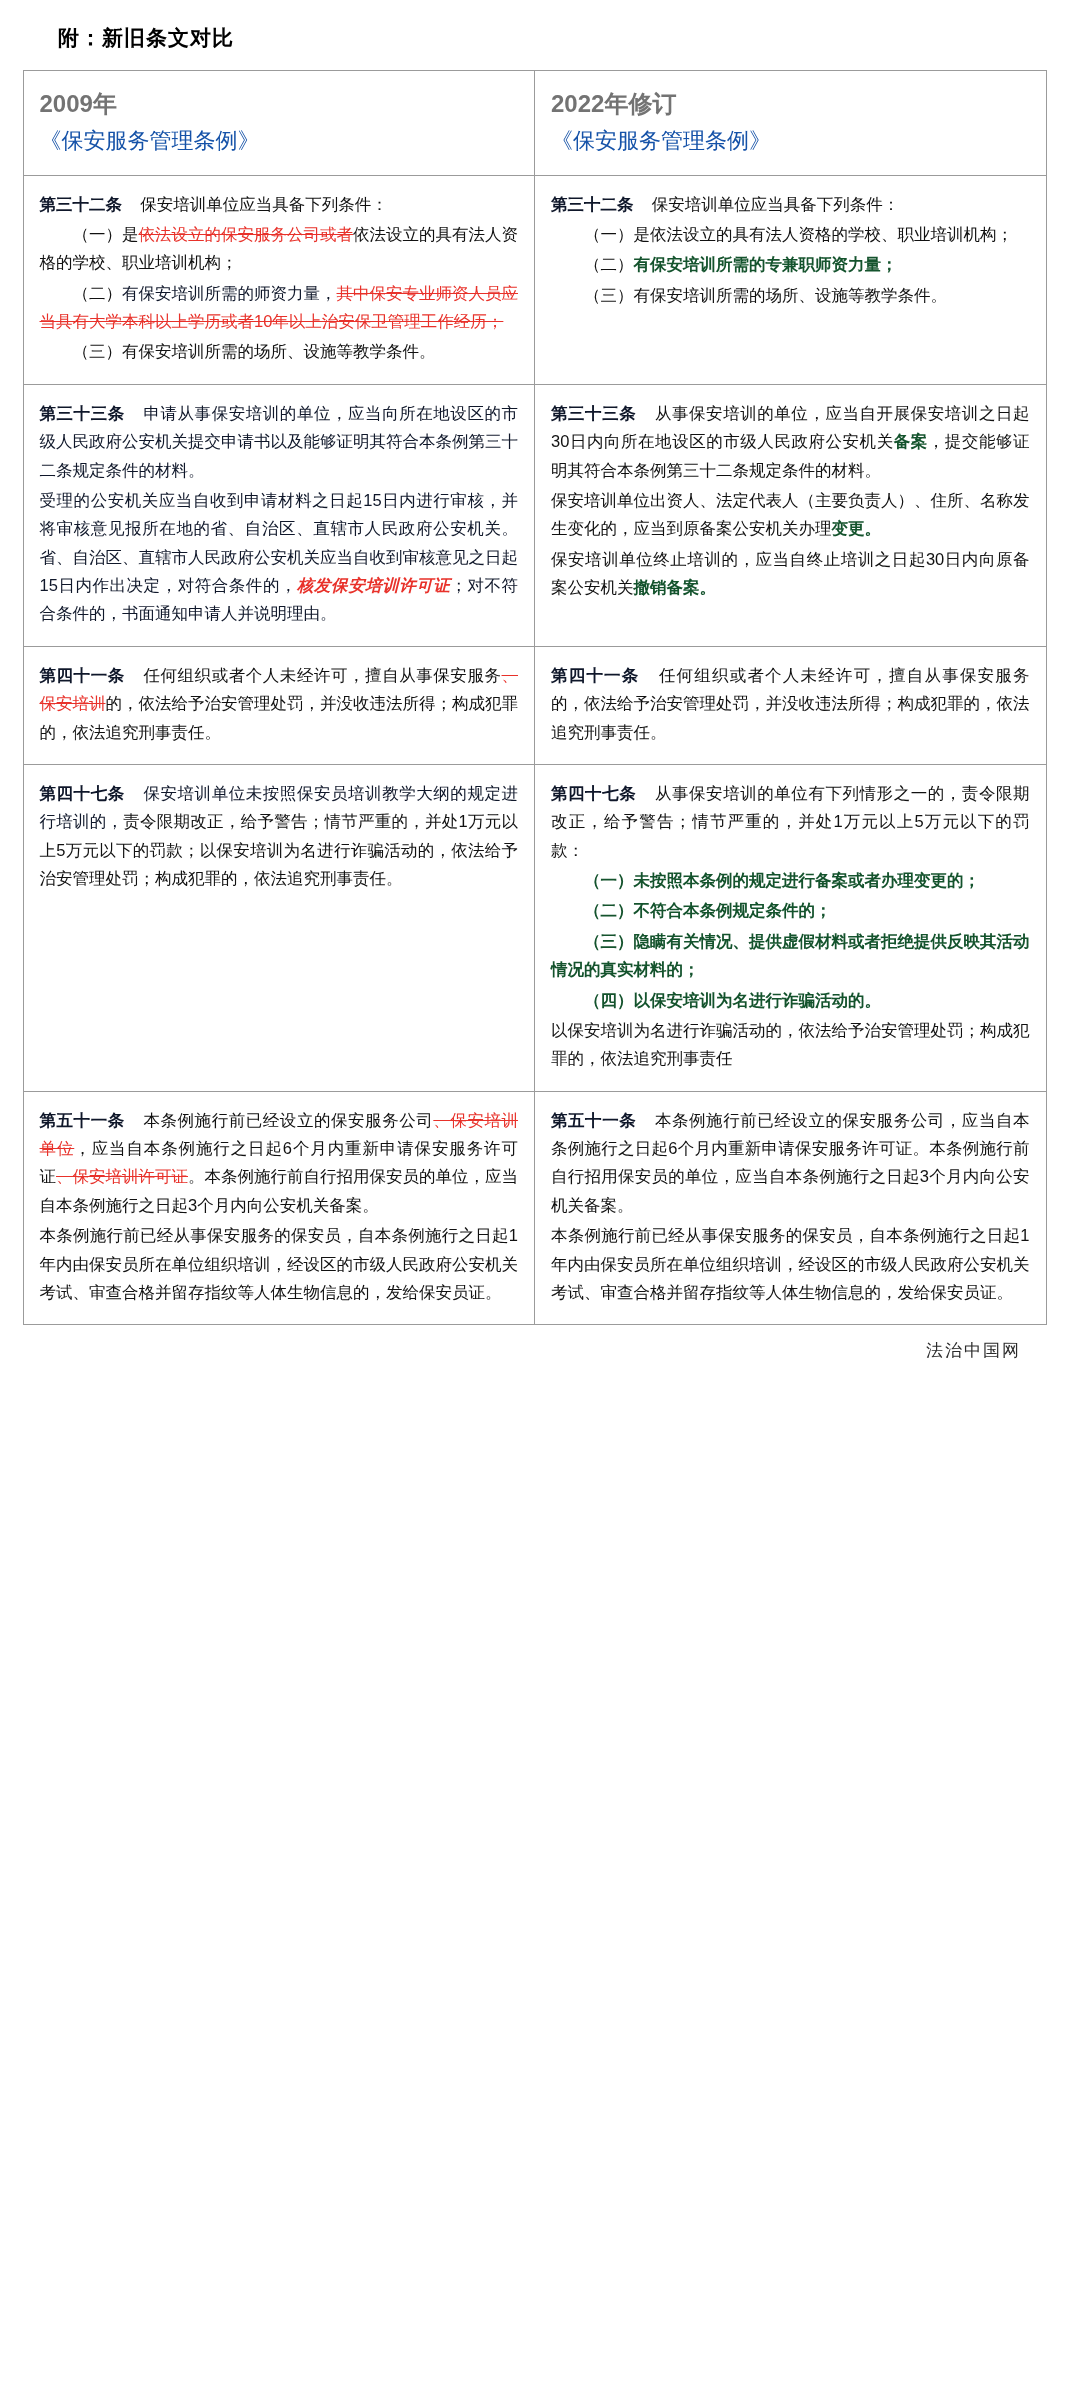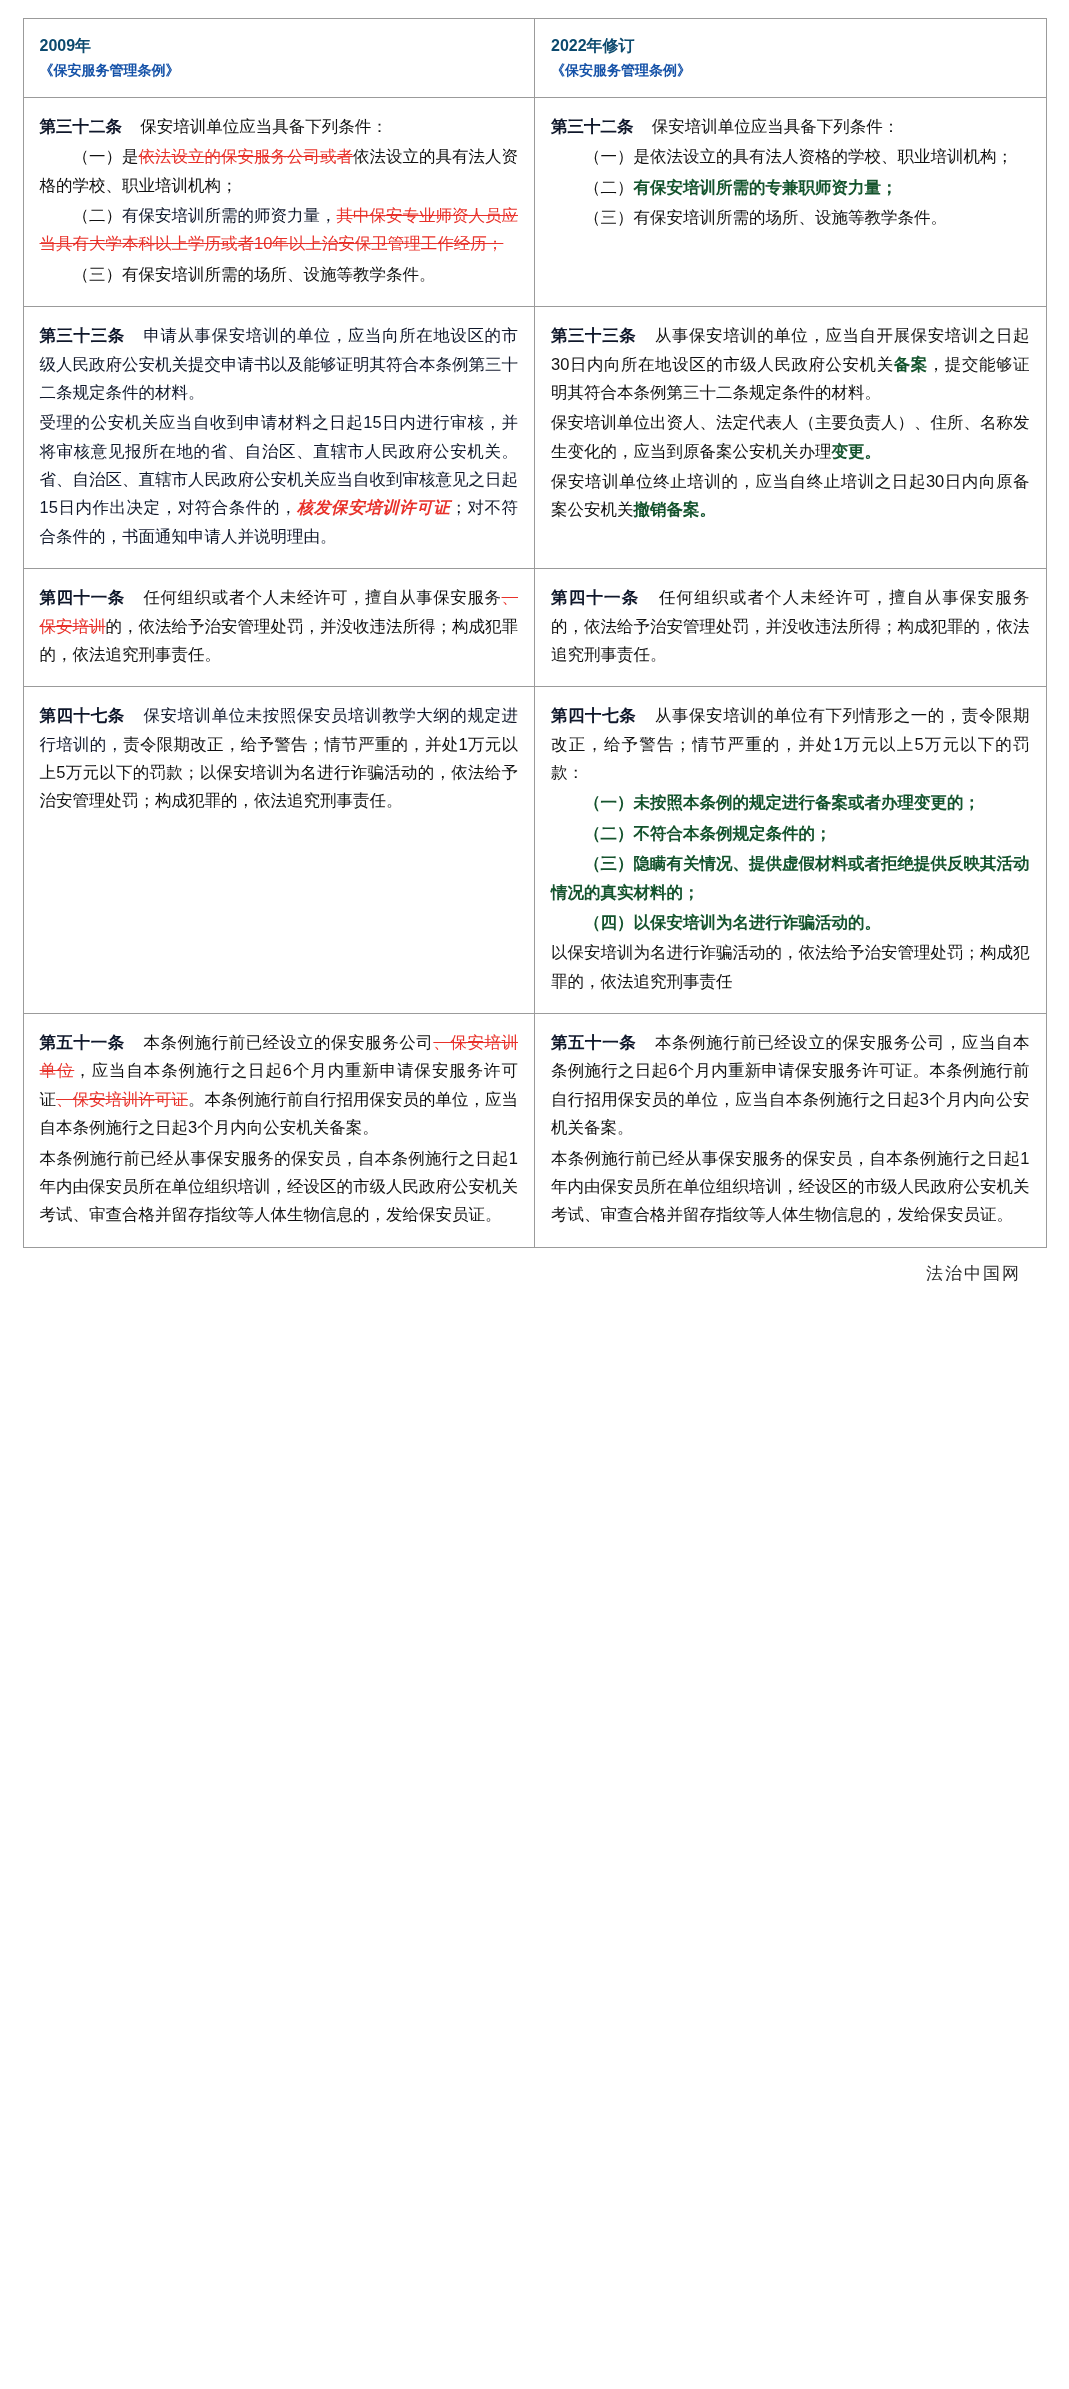--- a/index.html
+++ b/index.html
@@ -38,28 +38,28 @@
     padding: 14px 16px 16px 16px;
     width: 50%;
     line-height: 1.72;
     font-size: 16.5px;
   }
   td.head-cell {
     padding-top: 18px;
     padding-bottom: 18px;
   }
   .head-line {
-    font-size: 16px;
-    font-weight: bold;
-    color: #0c4a6e;
+    font-size: 24px;
+    font-weight: bold;
+    color: #737373;
     line-height: 1.6;
   }
   .head-sub {
-    font-size: 14px;
-    font-weight: bold;
+    font-size: 22px;
+    font-weight: normal;
     color: #1552a8;
     line-height: 1.6;
   }
   p.para {
     margin: 0 0 2px 0;
     text-align: justify;
   }
   p.indent {
     text-indent: 2em;
   }
@@ -91,20 +91,21 @@
     font-weight: normal;
     margin: 14px 26px 6px 0;
     letter-spacing: 2px;
   }
 </style>
 </head>
 <body>
 
 <div class="page">
 
+  <div class="doc-title">附：新旧条文对比</div>
 
   <table class="compare">
     <tbody>
 
       <tr>
         <td class="head-cell">
           <div class="head-line">2009年</div>
           <div class="head-sub">《保安服务管理条例》</div>
         </td>
         <td class="head-cell">

